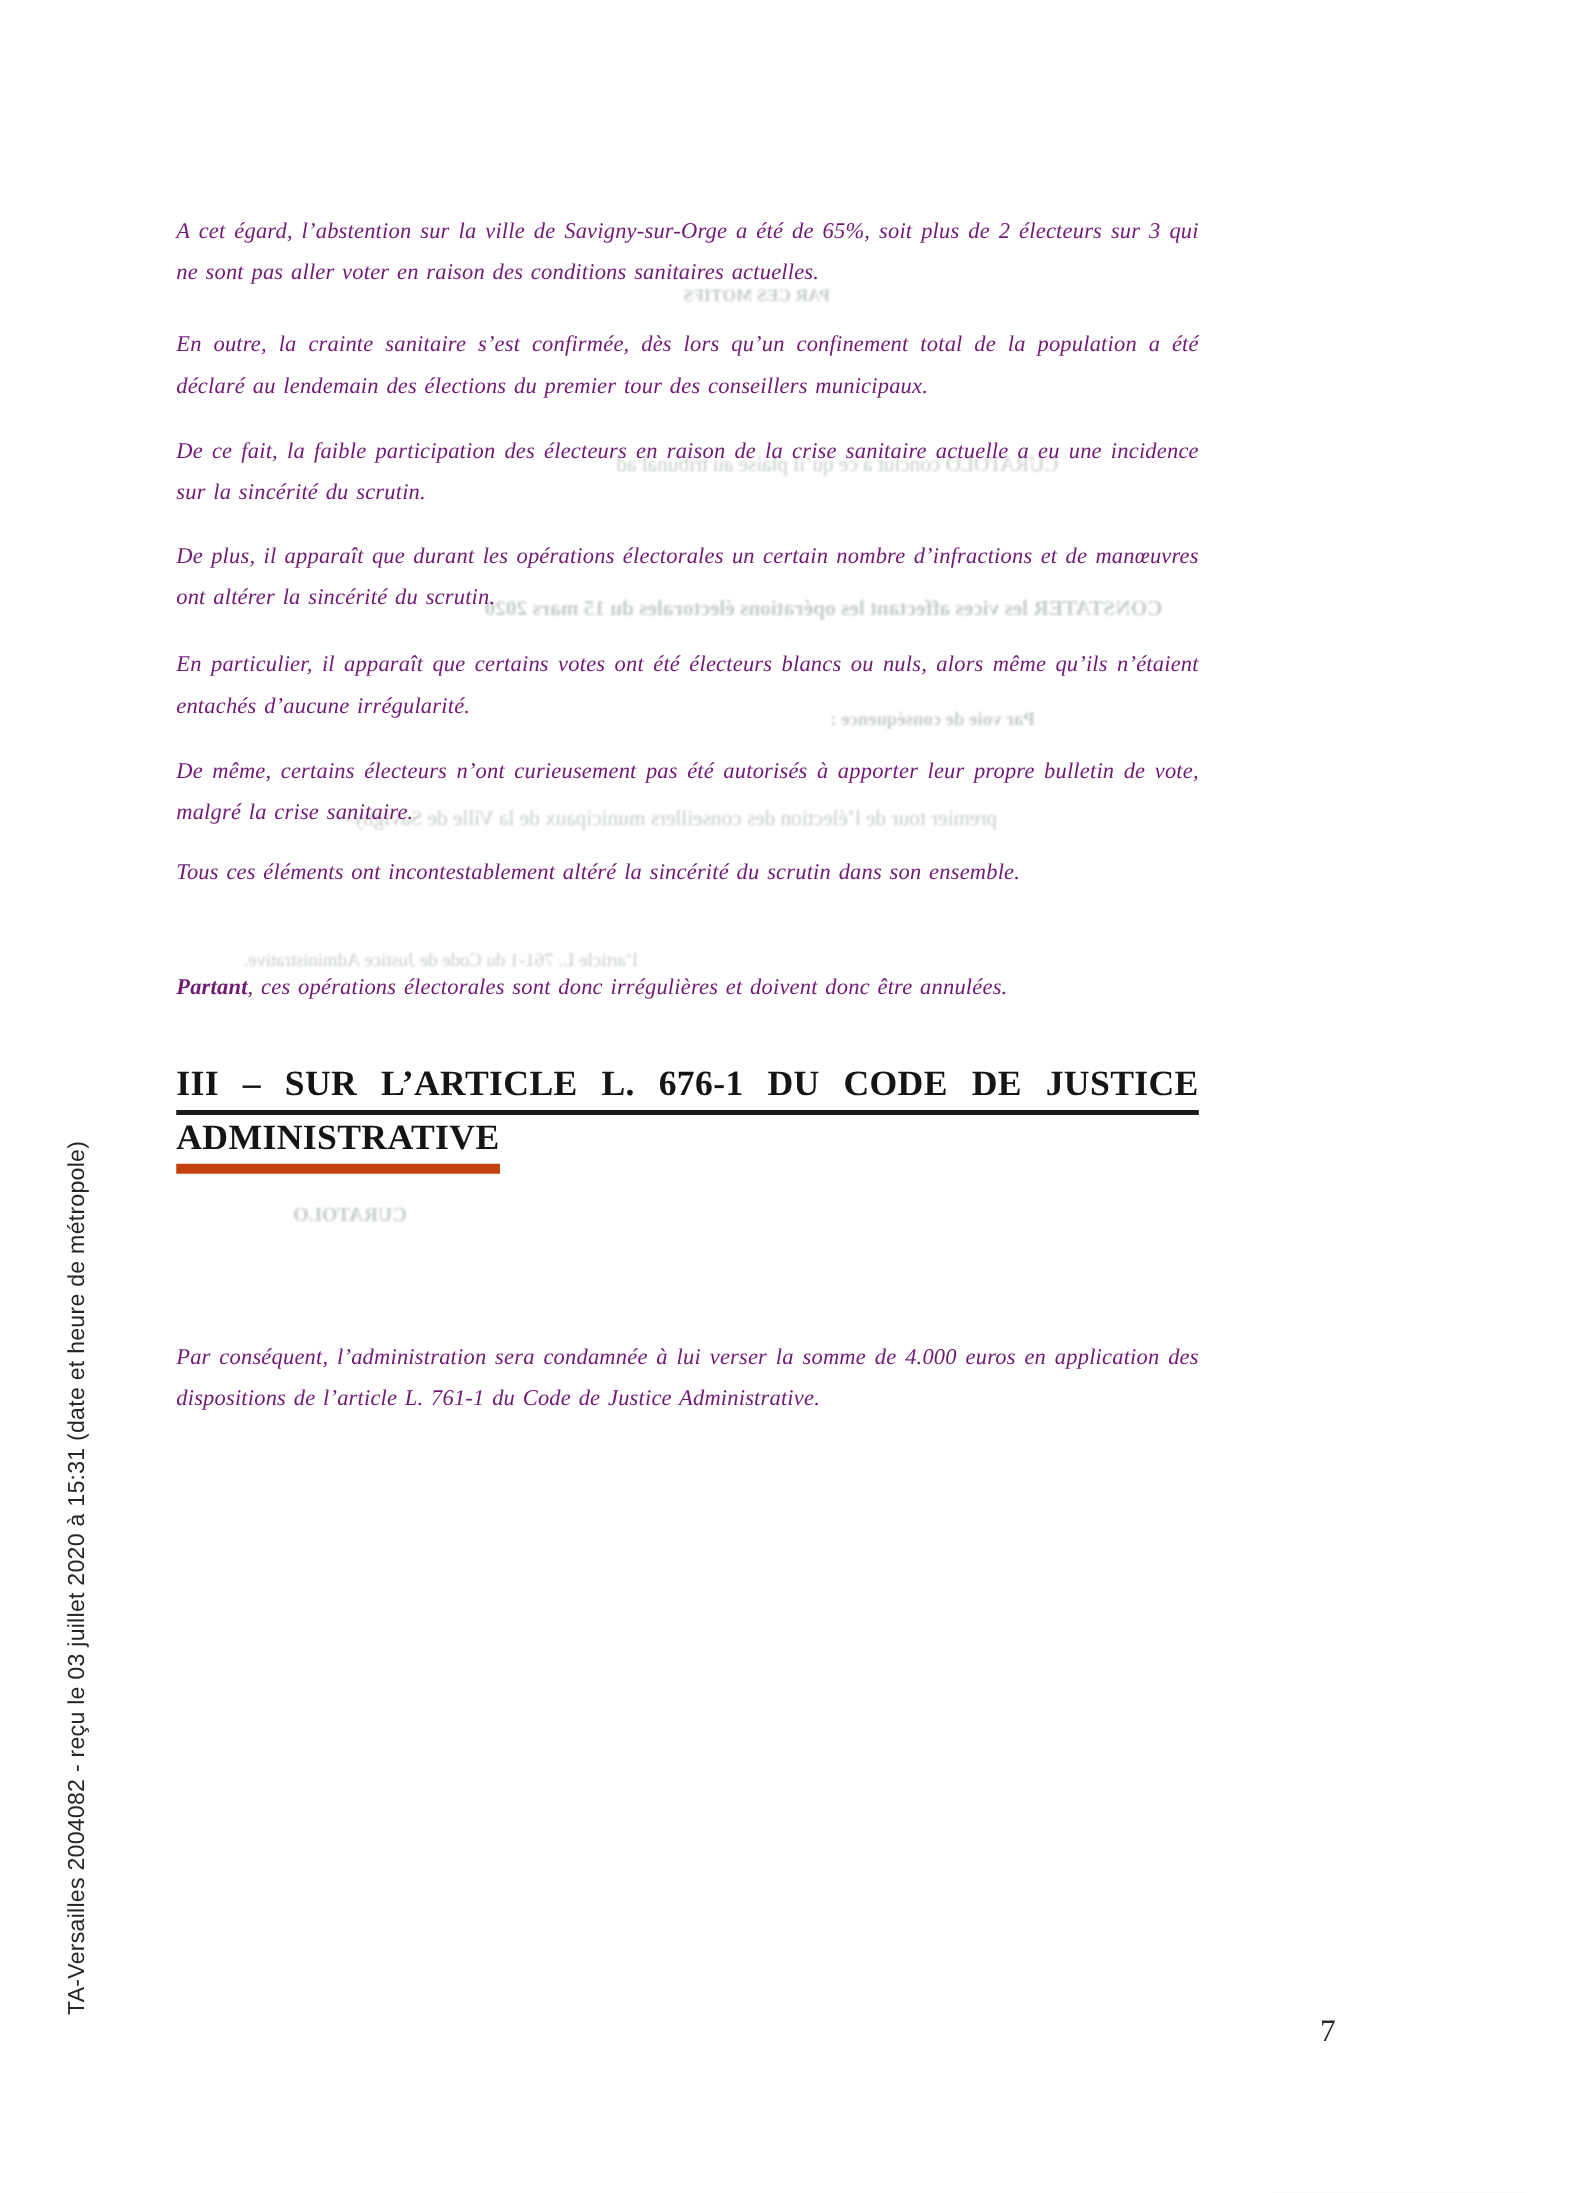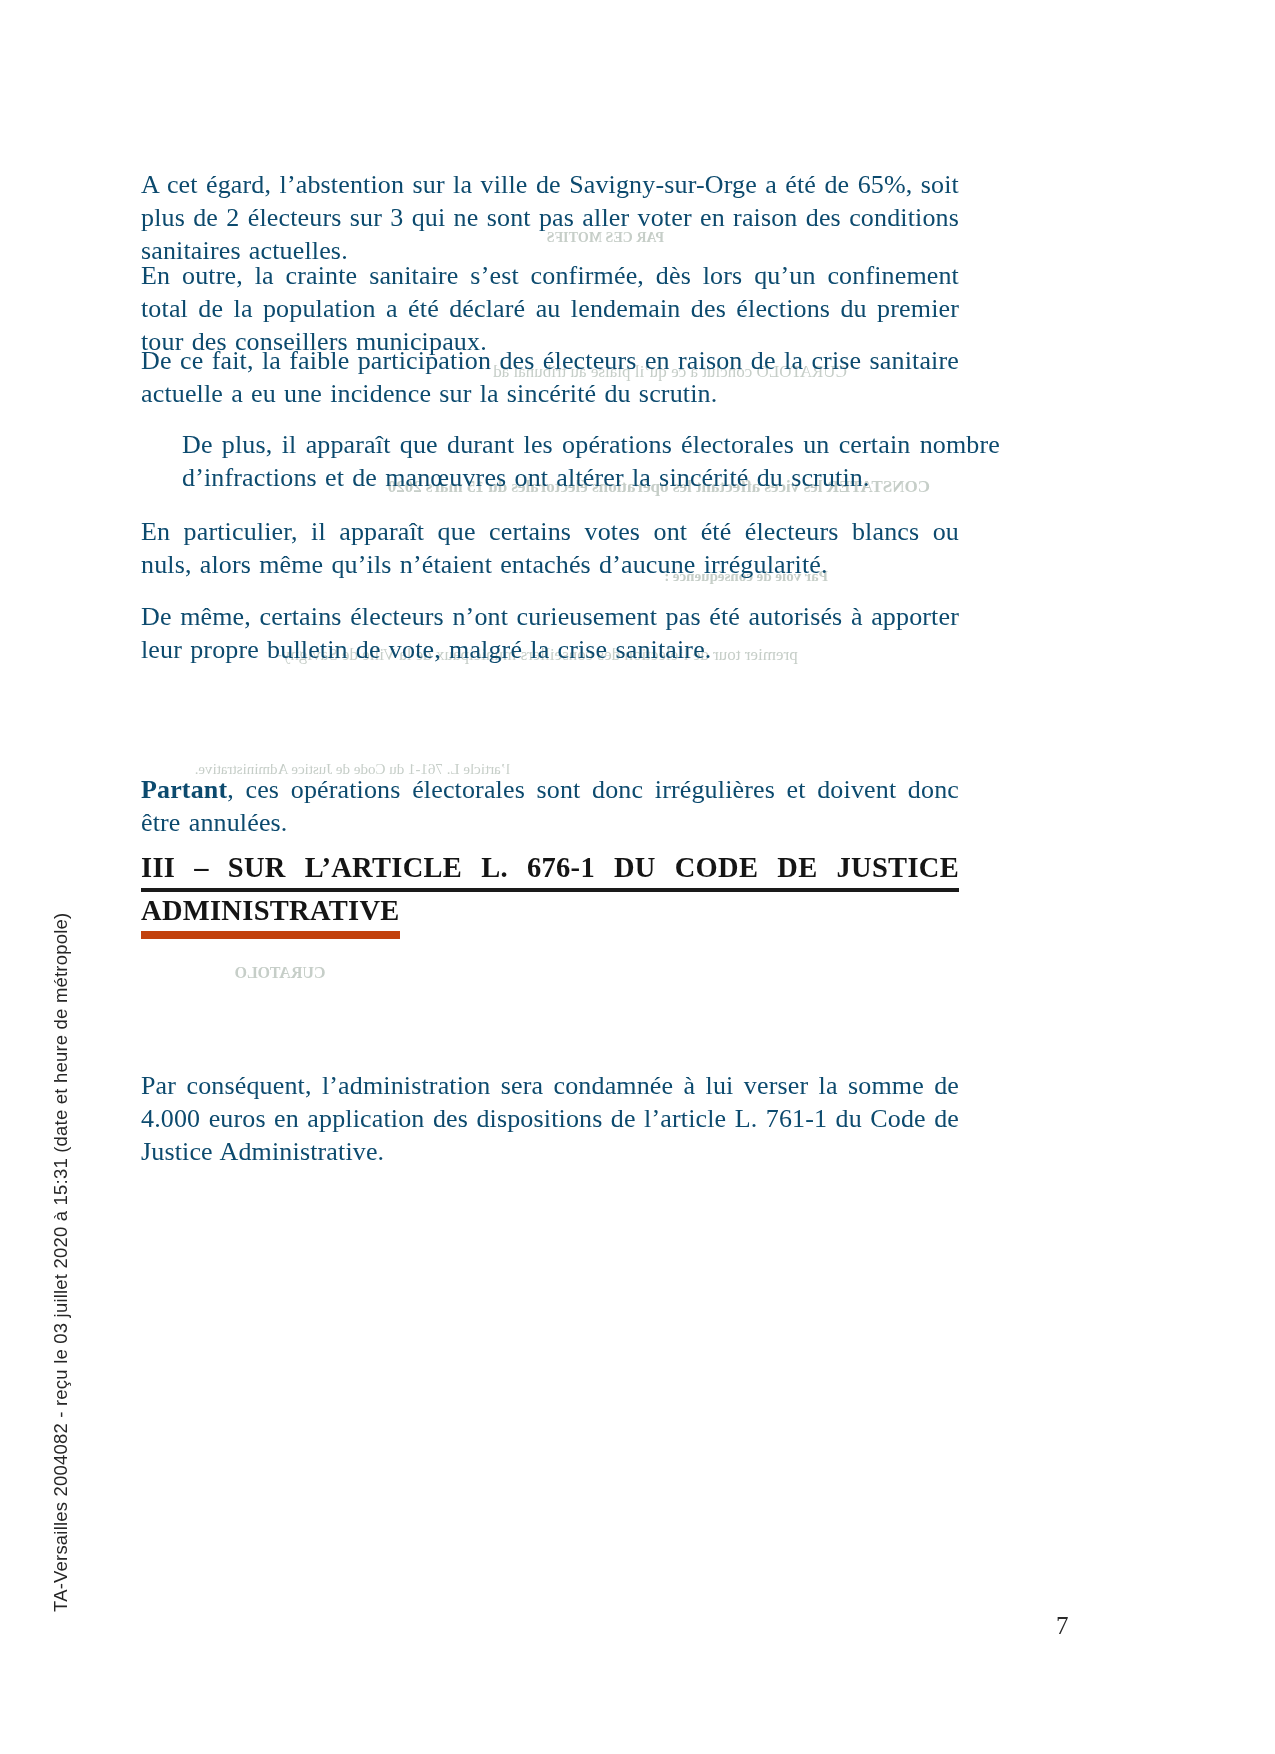--- a/index.html
+++ b/index.html
@@ -12,29 +12,30 @@
     position:absolute; left:0; top:0;
     width:1275px; height:1754px;
     background:#ffffff;
     overflow:hidden;
     color:#1d1d1d;
   }
 
   
   .para {
     position:absolute; left:141px; width:818px;
-    font-size:26px; line-height:33px;
+    font-size:18px; line-height:33px;
     text-align:justify; text-justify:inter-word;
     letter-spacing:0.15px; word-spacing:1.5px;
-    color:#0c4a6e;
+    color:#701a75;
+    font-style:italic;
   }
   .p0 { top:168px; }
   .p1 { top:259px; }
   .p2 { top:344px; }
-  .p3 { top:428px;margin-left:41px; }
+  .p3 { top:428px; }
   .p4 { top:515px; }
   .p5 { top:600px; }
   .p6 { top:681px; }
   .p7 { top:739px;margin-top:34px; }
   .p9 { top:986px; }
   .p10 { top:1069px; }
   .lead-bold { font-weight:bold; }
   .lead-bold-u { font-weight:bold; text-decoration:underline; text-decoration-thickness:2px; text-underline-offset:3px; }
 
   
@@ -99,20 +100,21 @@
   <div class="ghost g4">premier tour de l’élection des conseillers municipaux de la Ville de Savigny-</div>
   <div class="ghost g5">l’article L. 761-1 du Code de Justice Administrative.</div>
   <div class="ghost g6">CURATOLO</div>
 
   <div class="para p0">A cet égard, l’abstention sur la ville de Savigny-sur-Orge a été de 65%, soit plus de 2 électeurs sur 3 qui ne sont pas aller voter en raison des conditions sanitaires actuelles.</div>
   <div class="para p1">En outre, la crainte sanitaire s’est confirmée, dès lors qu’un confinement total de la population a été déclaré au lendemain des élections du premier tour des conseillers municipaux.</div>
   <div class="para p2">De ce fait, la faible participation des électeurs en raison de la crise sanitaire actuelle a eu une incidence sur la sincérité du scrutin.</div>
   <div class="para p3">De plus, il apparaît que durant les opérations électorales un certain nombre d’infractions et de manœuvres ont altérer la sincérité du scrutin.</div>
   <div class="para p4">En particulier, il apparaît que certains votes ont été électeurs blancs ou nuls, alors même qu’ils n’étaient entachés d’aucune irrégularité.</div>
   <div class="para p5">De même, certains électeurs n’ont curieusement pas été autorisés à apporter leur propre bulletin de vote, malgré la crise sanitaire.</div>
+  <div class="para p6">Tous ces éléments ont incontestablement altéré la sincérité du scrutin dans son ensemble.</div>
 
   <div class="para p7"><span class="lead-bold">Partant</span><span>, ces opérations électorales sont donc irrégulières et doivent donc être annulées.</span></div>
 
   <div class="heading">
     <div class="h-line1">III – SUR L’ARTICLE L. 676-1 DU CODE DE JUSTICE</div>
     <div class="h-line2"><span>ADMINISTRATIVE</span></div>
   </div>
 
   <div class="para p10">Par conséquent, l’administration sera condamnée à lui verser la somme de 4.000 euros en application des dispositions de l’article L. 761-1 du Code de Justice Administrative.</div>
 

